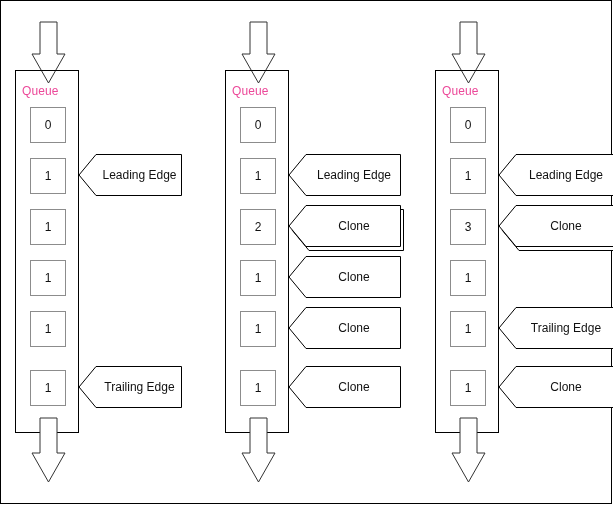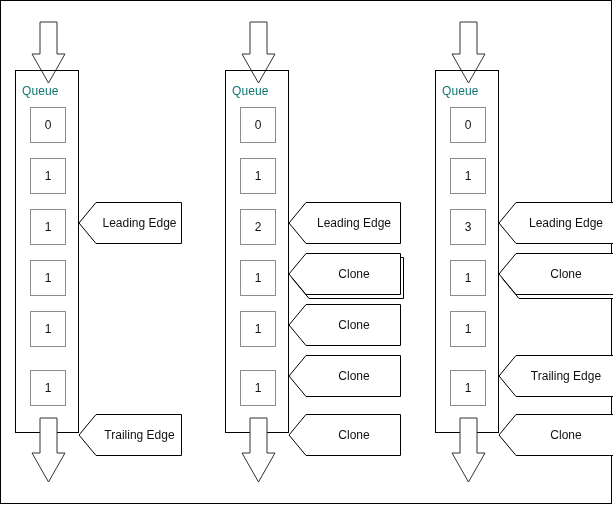--- a/index.html
+++ b/index.html
@@ -35,21 +35,21 @@
     left:15px;top:70px;
     width:64px;height:363px;
     border:1px solid #000000;
     box-sizing:border-box;
     background:transparent;
   }
   .queue-label{
     position:absolute;
     left:22px;top:84px;
     font-size:12px;
-    color:#0f766e;
+    color:#ec4899;
     letter-spacing:0.1px;
     white-space:nowrap;
   }
 
   
   .slot{
     position:absolute;
     left:30px;
     width:36px;height:36px;
     border:1px solid #8c8c8c;
@@ -73,21 +73,20 @@
     overflow:visible;
   }
   .arrow-in{top:22px;height:62px;}
   .arrow-out{top:418px;height:65px;}
 
   
   .callout{
     position:absolute;
     height:54px;
     overflow:visible;
-    margin-top:48px;
   }
   .callout svg{display:block;overflow:visible;}
   .callout .co-shape{
     fill:#ffffff;
     stroke:#000000;
     stroke-width:1;
     stroke-linejoin:miter;
   }
   .callout .co-shadow{
     fill:#ffffff;

